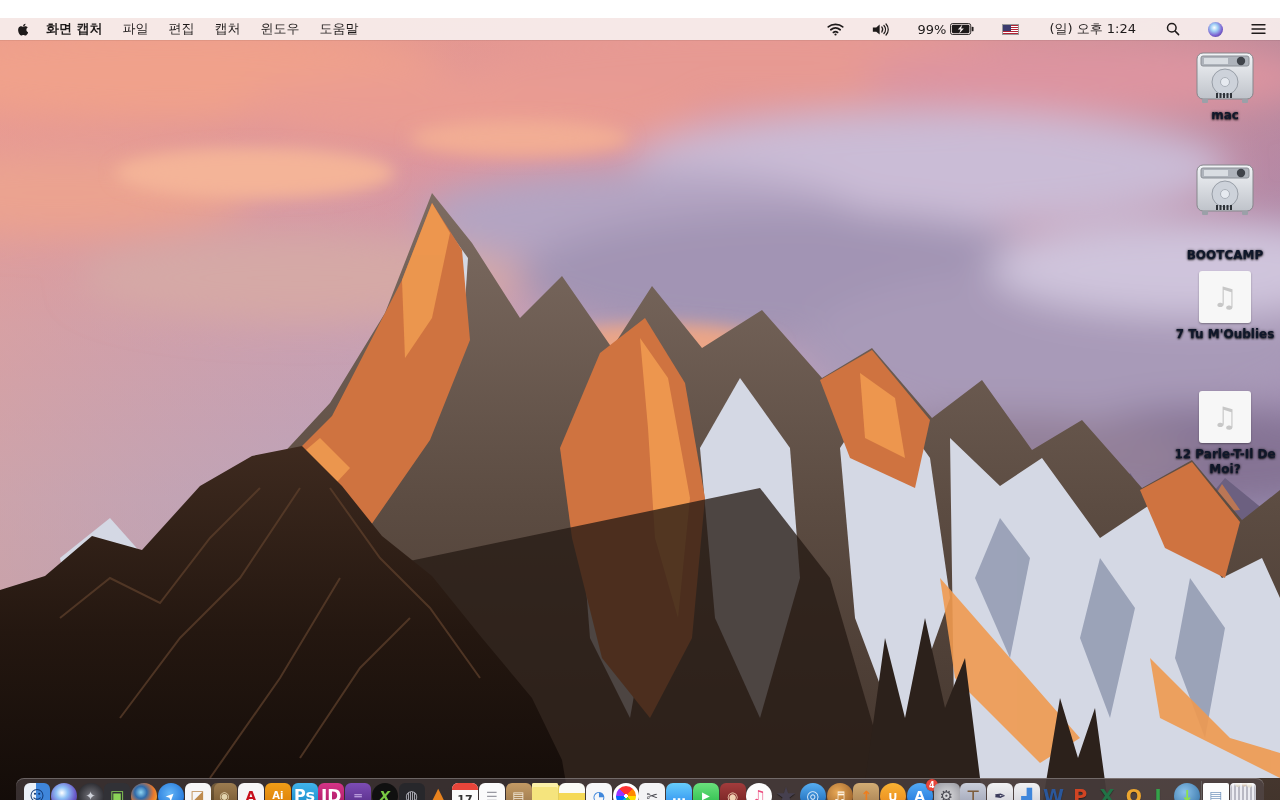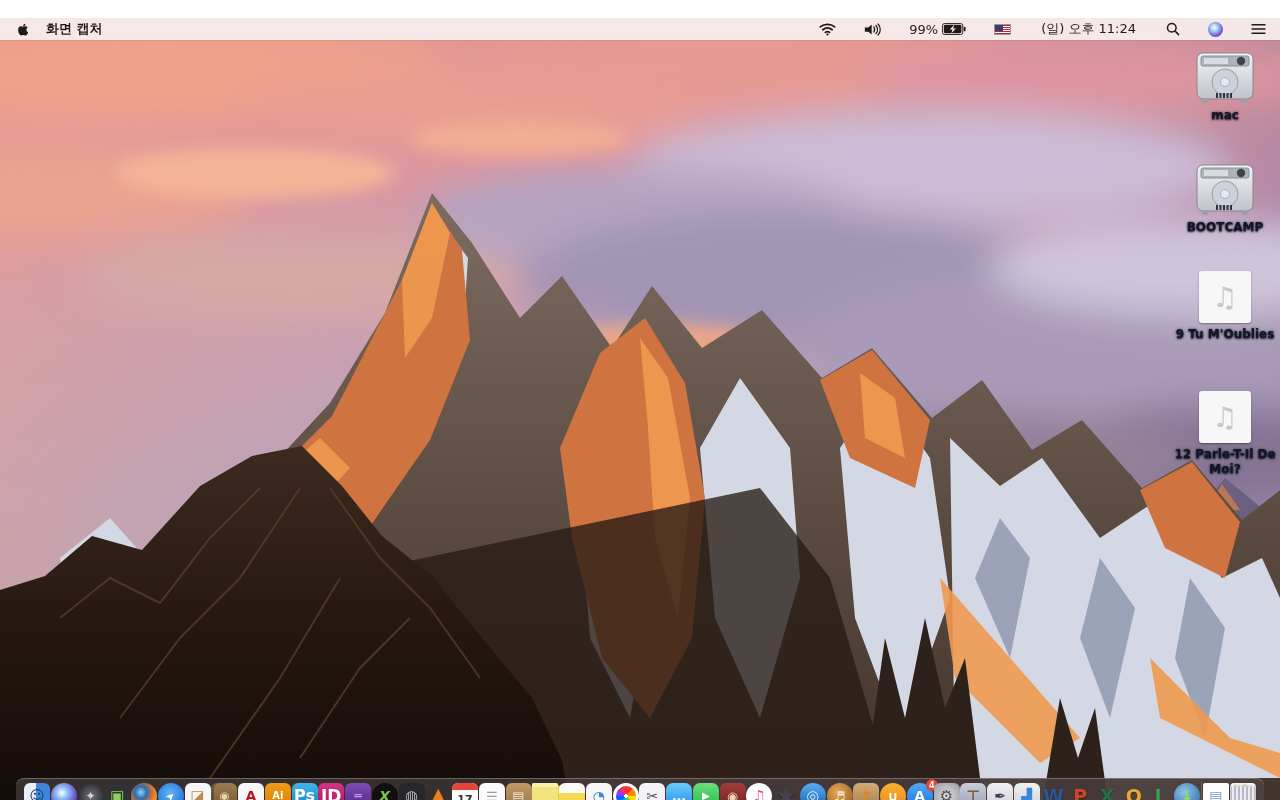--- a/index.html
+++ b/index.html
@@ -229,20 +229,21 @@
   </svg>
 
   <div id="menubar">
     <div class="mb-left">
       <div class="apple-logo menu-item" style="padding:0 8px;">
         <svg width="13" height="15" viewBox="0 0 14 17" fill="#1e1a1a">
           <path d="M11.7 9.1c0-2.2 1.8-3.2 1.9-3.3-1-1.5-2.6-1.7-3.2-1.7-1.3-.1-2.6.8-3.2.8-.7 0-1.7-.8-2.8-.8-1.4 0-2.8.8-3.5 2.1-1.5 2.6-.4 6.5 1 8.6.7 1 1.6 2.2 2.7 2.1 1.1 0 1.5-.7 2.9-.7 1.3 0 1.7.7 2.9.7 1.2 0 2-1 2.7-2.1.9-1.2 1.2-2.4 1.2-2.4s-2.3-.9-2.6-3.3zM9.6 3c.6-.7 1-1.7.9-2.7-.9 0-1.9.6-2.5 1.3-.6.6-1 1.6-.9 2.6 1 .1 1.9-.5 2.5-1.2z"></path>
         </svg>
       </div>
       <span class="menu-item app">화면 캡처</span>
+      <span id="menus"><span class="menu-item">파일</span><span class="menu-item">편집</span><span class="menu-item">캡처</span><span class="menu-item">윈도우</span><span class="menu-item">도움말</span></span>
     </div>
     <div class="mb-right">
       <div class="status-item">
         <svg width="17" height="13" viewBox="0 0 20 15" fill="none" stroke="#1e1a1a" stroke-width="2" stroke-linecap="round">
           <path d="M1.5 4.5 C6 .5 14 .5 18.5 4.5" fill="none"></path>
           <path d="M4.5 7.8 C7.8 5 12.2 5 15.5 7.8" fill="none"></path>
           <path d="M7.5 11 C9 9.8 11 9.8 12.5 11" fill="none"></path>
           <circle cx="10" cy="13.4" r="1.3" fill="#1e1a1a" stroke="none"></circle>
         </svg>
       </div>
@@ -259,21 +260,21 @@
           <rect x="2" y="2" width="19" height="9" rx="1.5" fill="#1e1a1a"></rect>
           <rect x="23.5" y="4" width="2" height="5" rx="1" fill="#1e1a1a"></rect>
           <polygon points="13.5,1.5 8.5,7 11.5,7 10,11.5 15,6 12,6" fill="#f6eded"></polygon>
         </svg>
       </div>
       <div class="status-item">
         <div class="flag">
             <div class="canton"></div>
           </div>
       </div>
-      <span class="clock">(일) 오후 11:24</span>
+      <span class="clock">(일) 오후 1:24</span>
       <div class="status-item">
         <svg width="14" height="14" viewBox="0 0 15 15" fill="none" stroke="#1e1a1a" stroke-width="1.6" stroke-linecap="round">
           <circle cx="6.2" cy="6.2" r="4.6"></circle>
             <line x1="9.8" y1="9.8" x2="13.5" y2="13.5"></line>
         </svg>
       </div>
       <div class="status-item">
           <div class="siri-orb"></div>
         </div>
       <div class="status-item">
@@ -306,21 +307,21 @@
             <rect x="23.5" y="41" width="2" height="5"></rect>
           <rect x="27" y="41" width="2" height="5"></rect>
             <rect x="30.5" y="41" width="2" height="5"></rect>
           <rect x="34" y="41" width="2" height="5"></rect>
         </g>
         <rect x="6" y="47" width="6" height="4" rx="1" fill="#9ba0a8"></rect>
         <rect x="46" y="47" width="6" height="4" rx="1" fill="#9ba0a8"></rect>
       </svg>
       <div class="label">mac</div>
     </div>
-      <div class="desk-icon" style="top: 146px;">
+      <div class="desk-icon" style="top: 146px; gap: 28px;">
       <svg width="58" height="52" viewBox="0 0 58 52">
         <defs>
           <linearGradient id="dg" x1="0" y1="0" x2="0" y2="1">
             <stop offset="0" stop-color="#f2f4f7"></stop>
               <stop offset="1" stop-color="#bfc3ca"></stop>
           </linearGradient>
         </defs>
         <rect x="1" y="1" width="56" height="46" rx="6" fill="url(#dg)" stroke="#86878c"></rect>
         <rect x="5" y="4" width="48" height="10" rx="2" fill="#aeb3bb" stroke="#8c9097"></rect>
         <rect x="8" y="6" width="24" height="6" fill="#d9dde2"></rect>
@@ -336,21 +337,21 @@
         </g>
         <rect x="6" y="47" width="6" height="4" rx="1" fill="#9ba0a8"></rect>
         <rect x="46" y="47" width="6" height="4" rx="1" fill="#9ba0a8"></rect>
       </svg>
       <div class="label">BOOTCAMP</div>
     </div>
       <div class="desk-icon" style="top: 253px;">
       <div class="audio-tile">
           <span>♫</span>
         </div>
-      <div class="label">9 Tu M'Oublies</div>
+      <div class="label">7 Tu M'Oublies</div>
     </div>
       <div class="desk-icon" style="top: 373px;">
       <div class="audio-tile">
           <span>♫</span>
         </div>
       <div class="label">12 Parle-T-Il De Moi?</div>
     </div>
     </div>
 
   <div id="dock">

